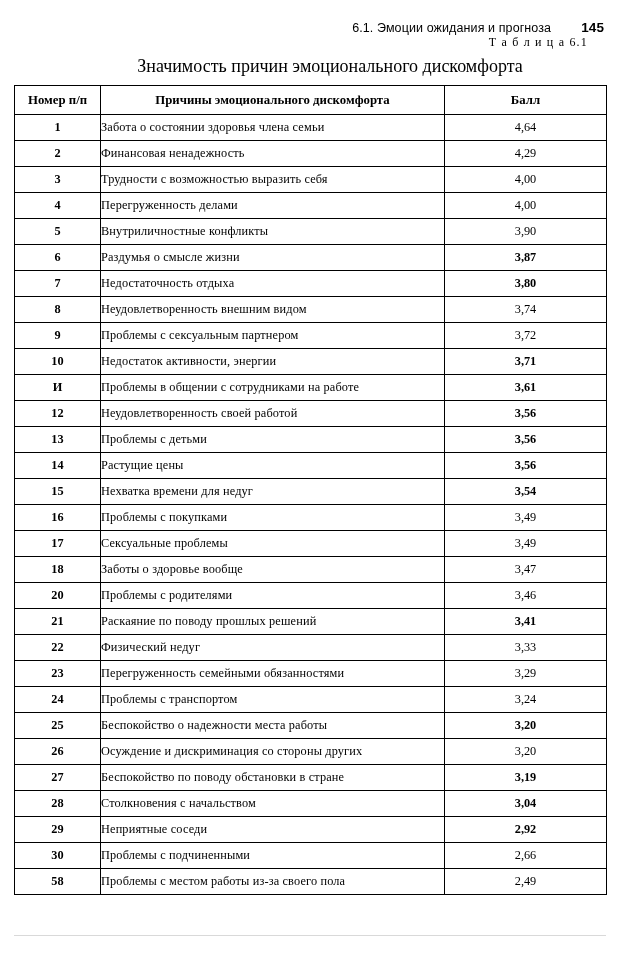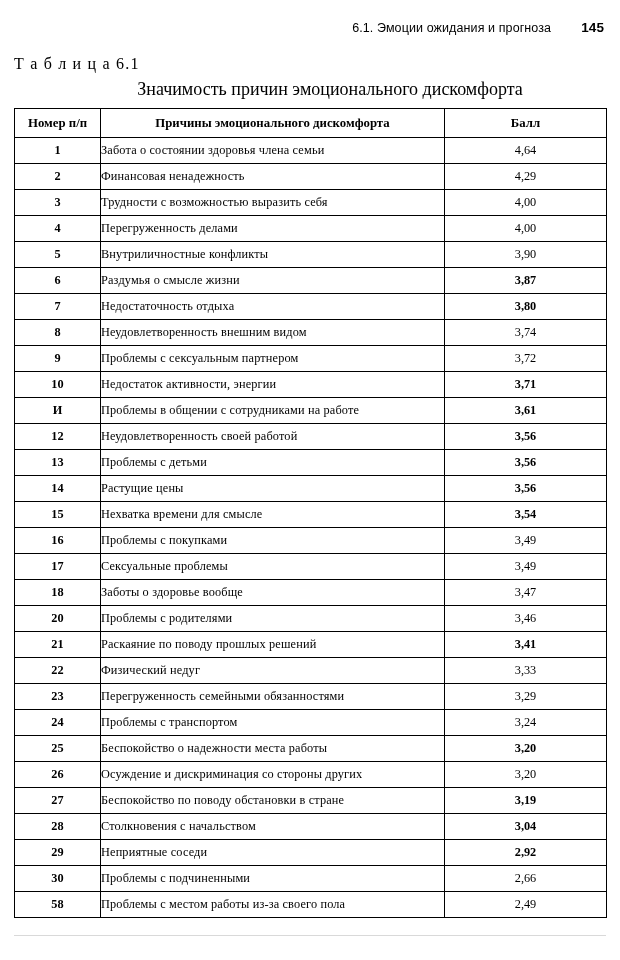--- a/index.html
+++ b/index.html
@@ -33,22 +33,22 @@
     letter-spacing: 0.1px;
   }
   .running-head .rh-title {
     margin-right: 30px;
   }
   .running-head .rh-page {
     font-weight: bold;
     font-size: 13.5px;
   }
   .table-caption-line {
-    font-size: 16px;
-    margin-top: 20px;
+    text-align: right;
+    font-size: 12px;
     padding-right: 18px;
     letter-spacing: 1.2px;
   }
   .table-title {
     text-align: center;
     font-size: 18px;
     margin-top: 6px;
     margin-bottom: 8px;
     padding-left: 40px;
   }
@@ -191,21 +191,21 @@
           <td class="cause">Проблемы с детьми</td>
           <td class="score bold">3,56</td>
         </tr>
         <tr>
           <td class="num">14</td>
           <td class="cause">Растущие цены</td>
           <td class="score bold">3,56</td>
         </tr>
         <tr>
           <td class="num">15</td>
-          <td class="cause">Нехватка времени для смысле</td>
+          <td class="cause">Нехватка времени для недуг</td>
           <td class="score bold">3,54</td>
         </tr>
         <tr>
           <td class="num">16</td>
           <td class="cause">Проблемы с покупками</td>
           <td class="score">3,49</td>
         </tr>
         <tr>
           <td class="num">17</td>
           <td class="cause">Сексуальные  проблемы</td>

